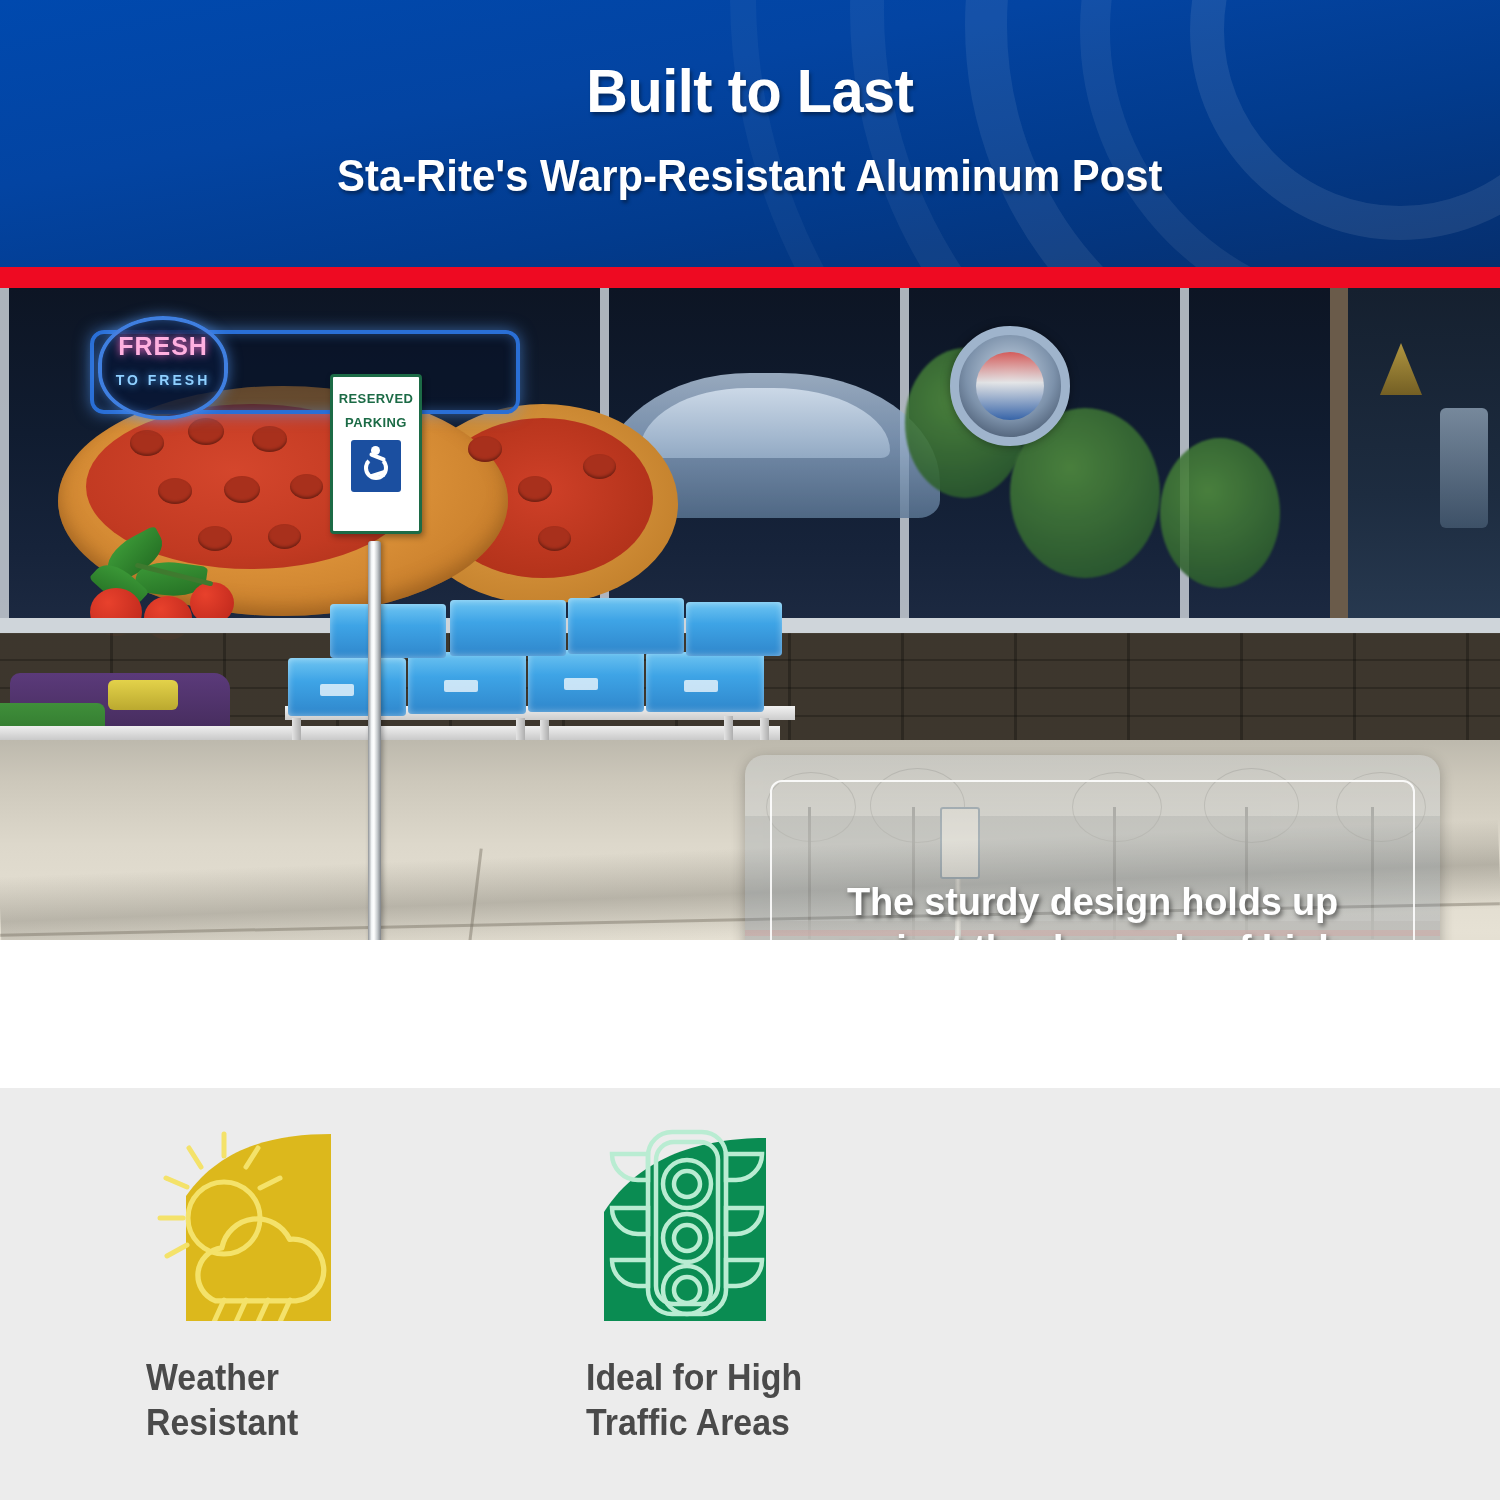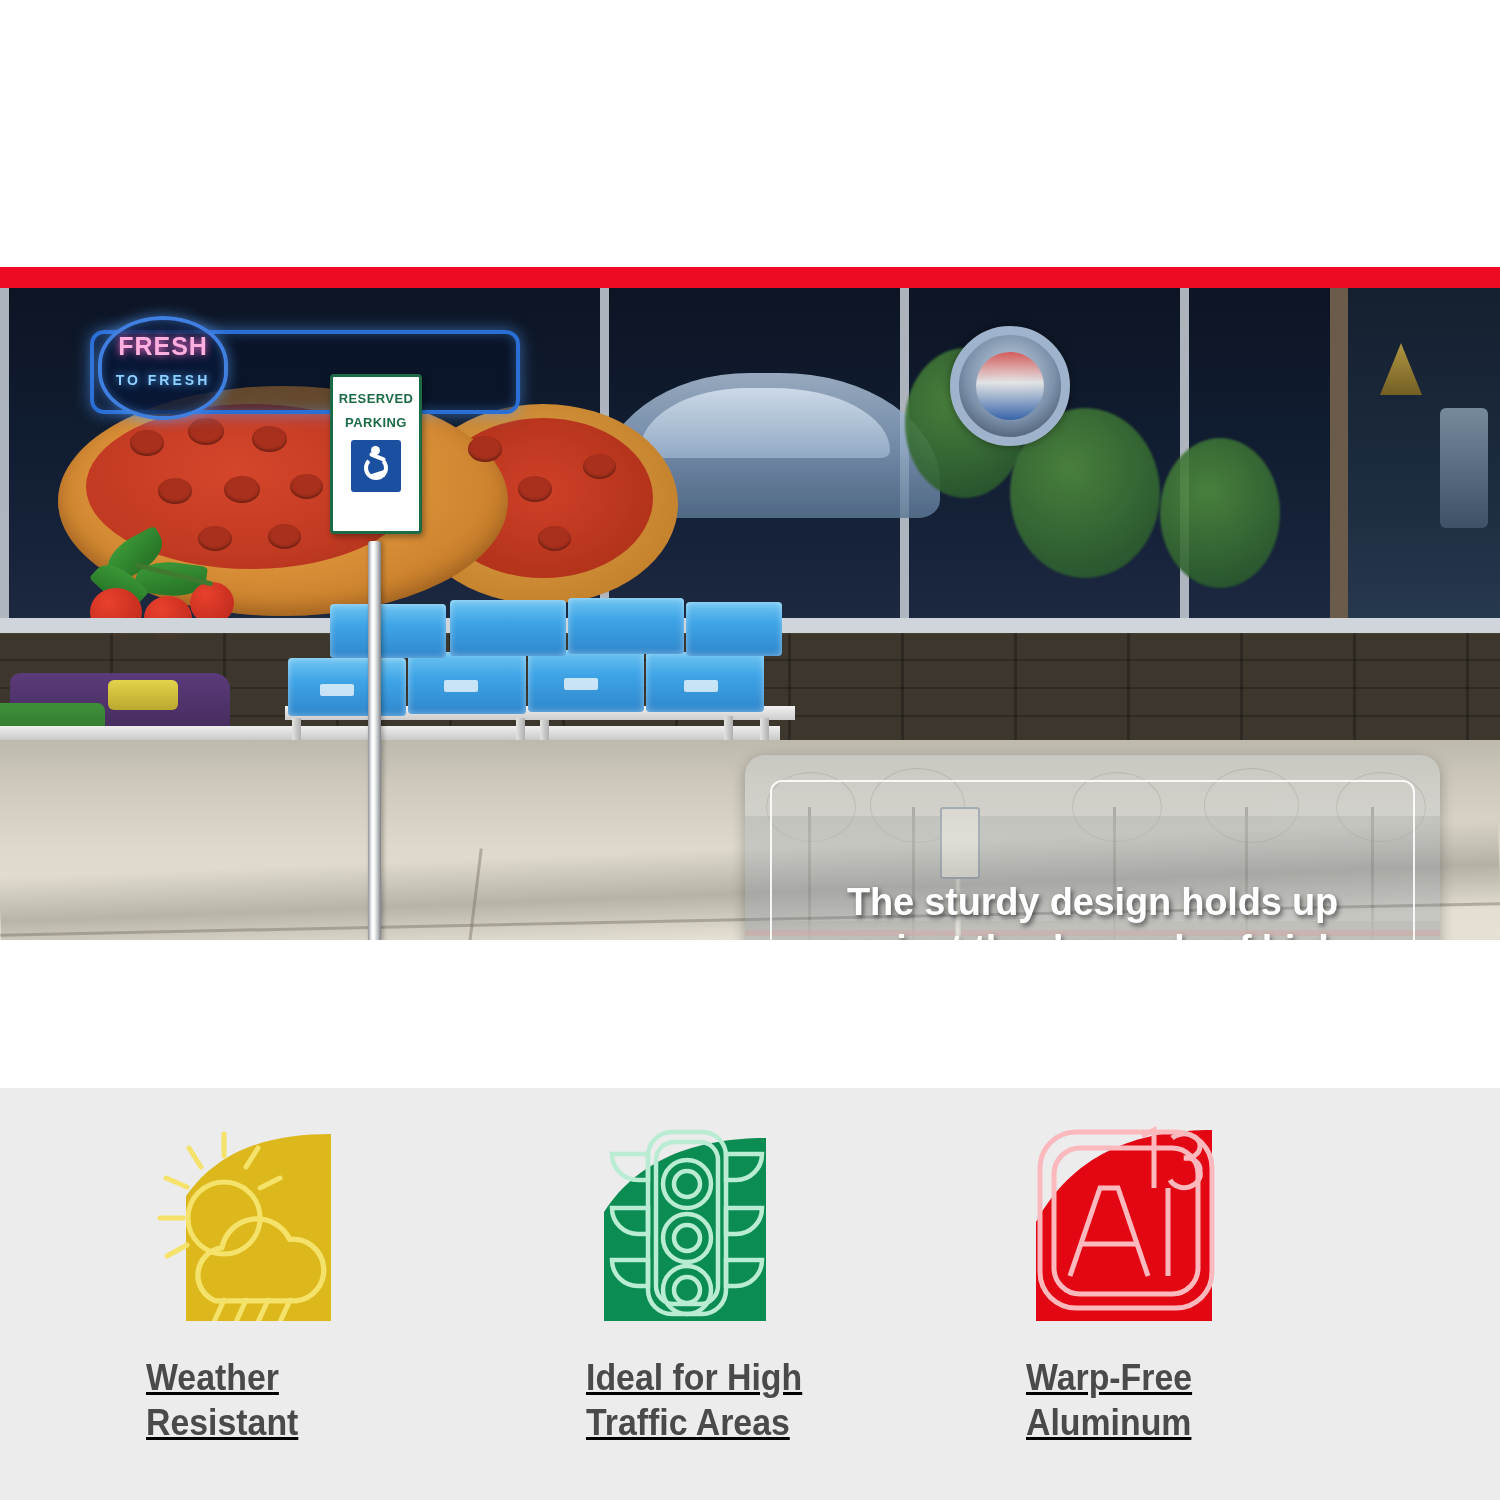--- a/index.html
+++ b/index.html
@@ -298,32 +298,45 @@
     letter-spacing:-0.2px;
   }
 
   
   .footer {
     position:absolute; left:0; top:1088px; width:1500px; height:412px;
     background:#ececec;
     display:flex; align-items:flex-start; justify-content:center;
   }
   .features { display:flex; width:1320px; margin:0 auto; padding-top:38px; }
-  .feature { width:440px; display:flex; flex-direction:column; align-items:flex-start; padding-left:56px;text-decoration:underline;}
+  .feature { width:440px; display:flex; flex-direction:column; align-items:flex-start; padding-left:56px;}
   .feature-icon { width:200px; height:195px; margin-bottom:34px; }
   .feature-label {
     font-size:36px; font-weight:bold; color:#4a4a4a; line-height:1.25;
     transform:scaleX(0.94); transform-origin:left center; white-space:pre-line;
   }
 </style>
 </head>
 <body>
 
 <div class="page">
 
+  <div class="header">
+    <div class="header-arcs">
+      <div class="arc" style="width:420px;height:420px;right:-110px;top:-180px;border-width:34px;"></div>
+      <div class="arc" style="width:600px;height:600px;right:-180px;top:-270px;border-width:30px;border-color:rgba(255,255,255,0.065);"></div>
+      <div class="arc" style="width:790px;height:790px;right:-255px;top:-370px;border-width:42px;border-color:rgba(255,255,255,0.075);"></div>
+      <div class="arc" style="width:1000px;height:1000px;right:-350px;top:-490px;border-width:34px;border-color:rgba(255,255,255,0.055);"></div>
+      <div class="arc" style="width:1210px;height:1210px;right:-440px;top:-610px;border-width:26px;border-color:rgba(255,255,255,0.042);"></div>
+    </div>
+    <div class="header-inner">
+      <div class="h-title">Built to Last</div>
+      <div class="h-sub">Sta-Rite's Warp-Resistant Aluminum Post</div>
+    </div>
+  </div>
 
   <div class="redbar"></div>
 
   <div class="photo">
 
     <div class="glass"></div>
     <div class="glass-mull" style="left:600px;"></div>
     <div class="glass-mull" style="left:900px;"></div>
     <div class="glass-mull" style="left:1180px;"></div>
     <div class="glass-mull" style="left:0px;"></div>
@@ -504,37 +517,17 @@
               <path d="M140 28 H176 a26 26 0 0 1 -26 26 h-10 Z"></path>
               <path d="M140 82 H176 a26 26 0 0 1 -26 26 h-10 Z"></path>
               <path d="M140 134 H176 a26 26 0 0 1 -26 26 h-10 Z"></path>
             </g>
           </svg>
         </div>
         <div class="feature-label">Ideal for High
 Traffic Areas</div>
       </div>
 
-      <div class="feature">
-        <div class="feature-icon">
-          <svg viewBox="0 0 200 195" width="200" height="195">
-            <path d="M10 195 L10 96 C 50 22, 120 4, 186 4 L186 195 Z" fill="#e30613"></path>
-            <g fill="none" stroke="#fbb9bd" stroke-width="5">
-              <rect x="14" y="6" width="172" height="176" rx="36"></rect>
-              <rect x="28" y="22" width="144" height="146" rx="26"></rect>
-              <path d="M44 150 L74 62 L92 62 L122 150"></path>
-              <path d="M56 118 H110"></path>
-              <line x1="142" y1="62" x2="142" y2="150"></line>
-              <path d="M116 10 L128 4 L128 62"></path>
-              <path d="M146 12 a16 12 0 0 1 28 9 a14 12 0 0 1 -16 11 a14 12 0 0 1 16 13 a16 14 0 0 1 -30 9"></path>
-            </g>
-            <text x="62" y="150" font-family="'Liberation Sans',sans-serif" font-size="0" fill="none">Al</text>
-            <text x="150" y="48" font-family="'Liberation Sans',sans-serif" font-size="0" fill="none">13</text>
-          </svg>
-        </div>
-        <div class="feature-label">Warp-Free
-Aluminum</div>
-      </div>
 
     </div>
   </div>
 
 </div>
 
 </body></html>

